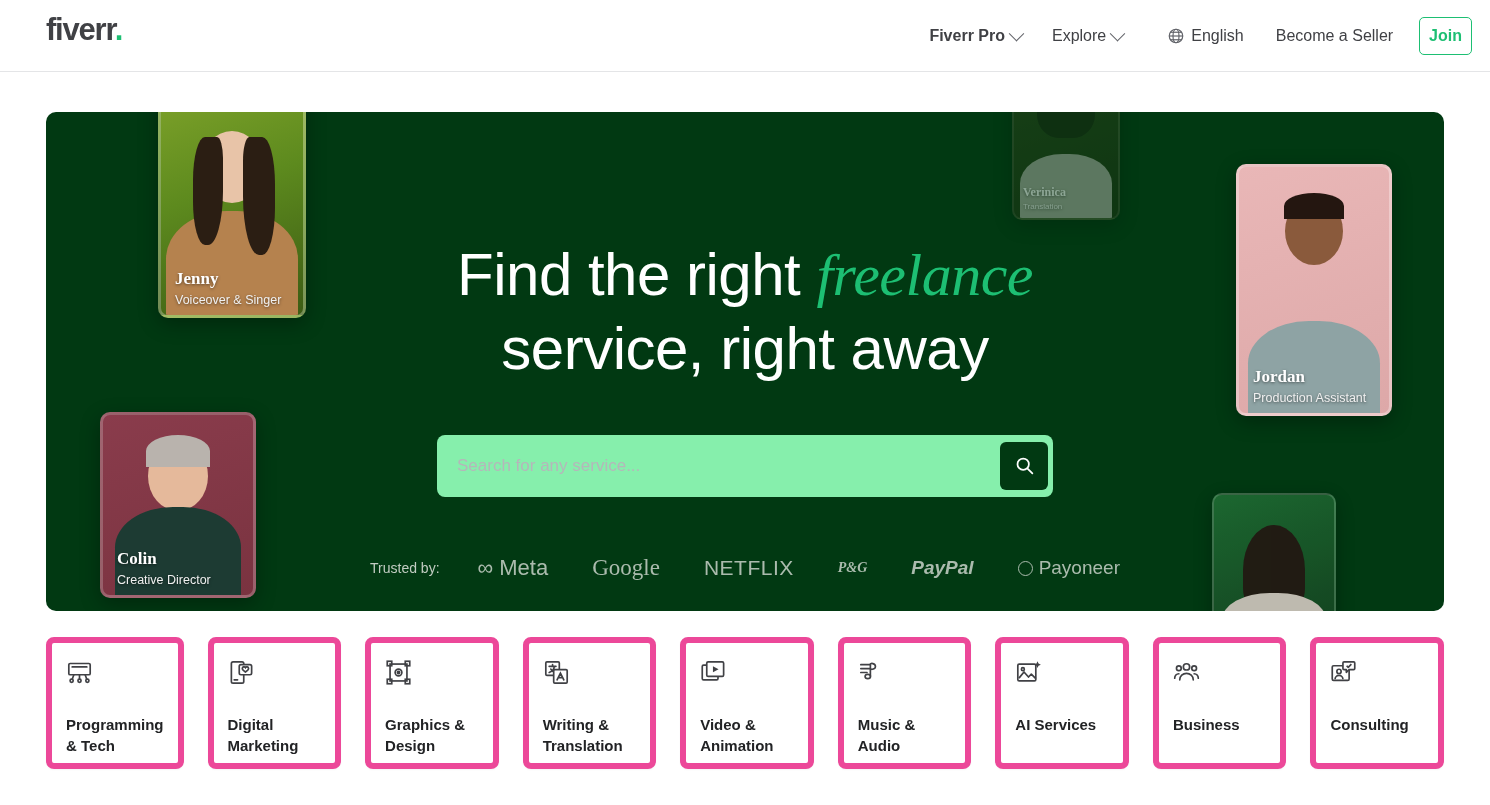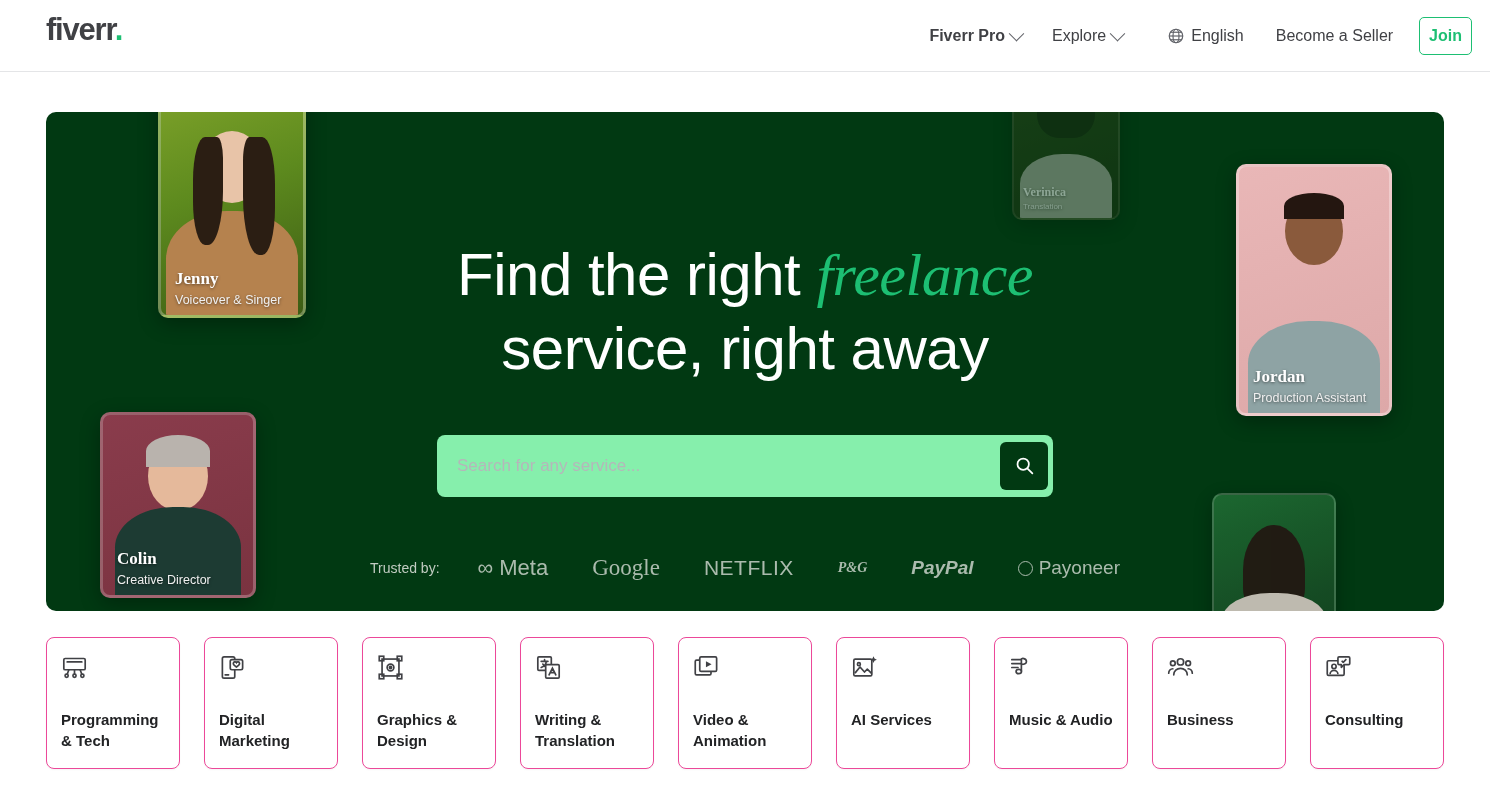--- a/index.html
+++ b/index.html
@@ -191,21 +191,21 @@
   
   .cats {
     margin-top: 26px;
     padding: 0 46px;
     display: flex; gap: 24px;
   }
   .cat {
     flex: 1 1 0;
     height: 132px;
     background: #ffffff;
-    border: 1px solid #ec4899;
+    border: 6px solid #ec4899;
     border-radius: 8px;
     padding: 16px 14px;
     display: flex; flex-direction: column;
     cursor: pointer;
     box-shadow: 0 1px 2px rgba(0,0,0,.04);
   }
   .cat-ico { height: 30px; margin-bottom: 26px; }
   .cat-label {
     font-size: 15px; font-weight: 700; color: #222325;
     line-height: 1.38; white-space: pre-line;
@@ -409,45 +409,45 @@
         <rect x="6" y="2.5" width="15" height="13" rx="1.2" fill="#fff"></rect>
         <path d="M11.5 6.5l5 2.6-5 2.6z" fill="#404145" stroke="none"></path>
       </svg>
     </div>
     <div class="cat-label">Video &amp;
 Animation</div>
   </div>
 
   <div class="cat">
     <div class="cat-ico">
-      <svg width="27" height="27" viewBox="0 0 24 24" fill="none" stroke="#404145" stroke-width="1.5" stroke-linejoin="round">
-        <rect x="2.5" y="4.5" width="16" height="15" rx="1.2"></rect>
-        <circle cx="7" cy="9" r="1.3"></circle>
-        <path d="M3.5 17l4.5-5.5 4 4.5 2.5-2.5 4 4"></path>
-        <path d="M20 2l.9 2.1L23 5l-2.1.9L20 8l-.9-2.1L17 5l2.1-.9z" fill="#404145" stroke="none"></path>
-      </svg>
-    </div>
-    <div class="cat-label">AI Services</div>
-  </div>
-
-  <div class="cat">
-    <div class="cat-ico">
       <svg width="27" height="27" viewBox="0 0 24 24" fill="none" stroke="#404145" stroke-width="1.5" stroke-linecap="round">
         <line x1="2.5" y1="5" x2="11" y2="5"></line>
         <line x1="2.5" y1="8.5" x2="11" y2="8.5"></line>
         <line x1="2.5" y1="12" x2="8" y2="12"></line>
         <path d="M11 15V4.5c0-1 4.5-.8 4.5 2.2 0 2-2 2.6-4.5 2.6"></path>
         <ellipse cx="8.7" cy="15.6" rx="2.4" ry="1.9"></ellipse>
       </svg>
     </div>
     <div class="cat-label">Music &amp; Audio</div>
   </div>
 
   <div class="cat">
     <div class="cat-ico">
+      <svg width="27" height="27" viewBox="0 0 24 24" fill="none" stroke="#404145" stroke-width="1.5" stroke-linejoin="round">
+        <rect x="2.5" y="4.5" width="16" height="15" rx="1.2"></rect>
+        <circle cx="7" cy="9" r="1.3"></circle>
+        <path d="M3.5 17l4.5-5.5 4 4.5 2.5-2.5 4 4"></path>
+        <path d="M20 2l.9 2.1L23 5l-2.1.9L20 8l-.9-2.1L17 5l2.1-.9z" fill="#404145" stroke="none"></path>
+      </svg>
+    </div>
+    <div class="cat-label">AI Services</div>
+  </div>
+
+  <div class="cat">
+    <div class="cat-ico">
       <svg width="27" height="27" viewBox="0 0 24 24" fill="none" stroke="#404145" stroke-width="1.5" stroke-linecap="round">
         <circle cx="12" cy="7" r="2.8"></circle>
         <circle cx="5.2" cy="8.2" r="2.1"></circle>
         <circle cx="18.8" cy="8.2" r="2.1"></circle>
         <path d="M6 18.5c0-3.3 2.7-5.8 6-5.8s6 2.5 6 5.8"></path>
         <path d="M1.5 17c0-2.2 1.5-3.9 3.7-3.9M22.5 17c0-2.2-1.5-3.9-3.7-3.9"></path>
       </svg>
     </div>
     <div class="cat-label">Business</div>
   </div>

